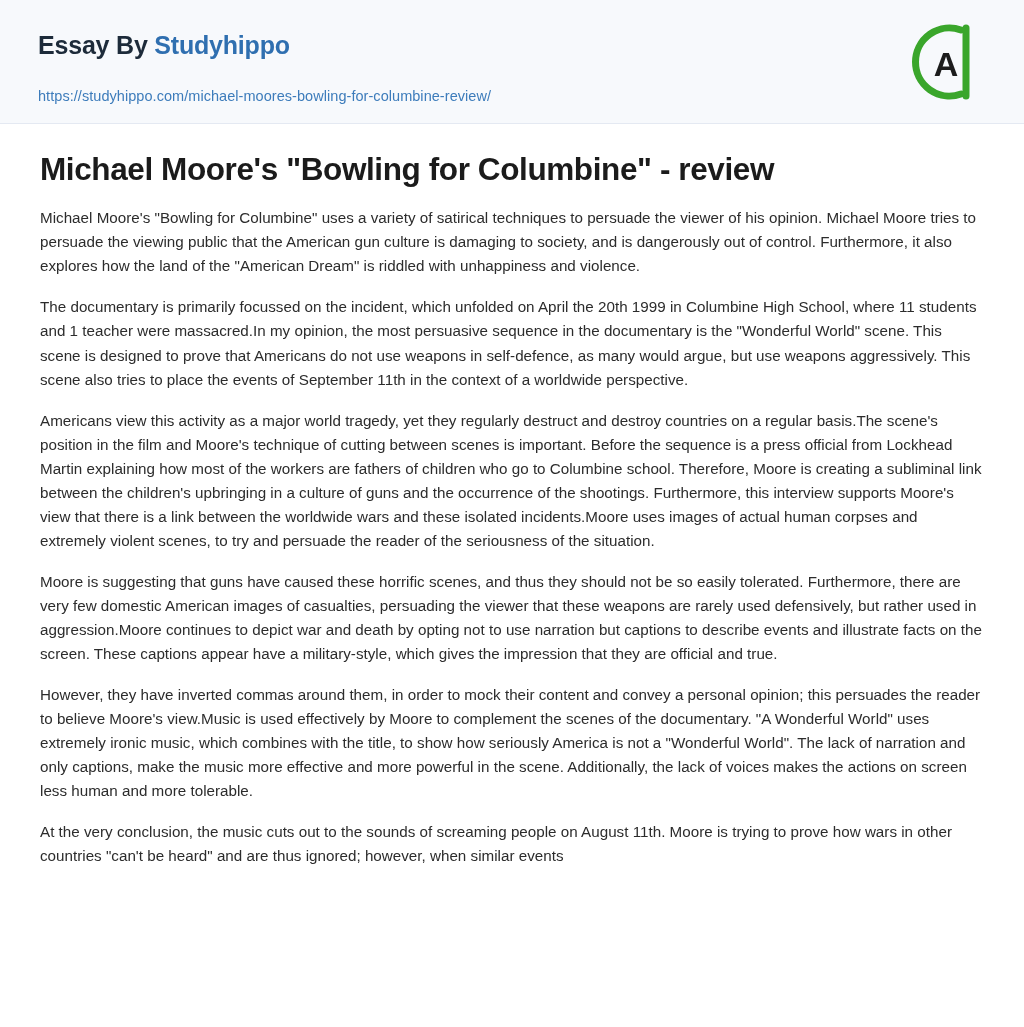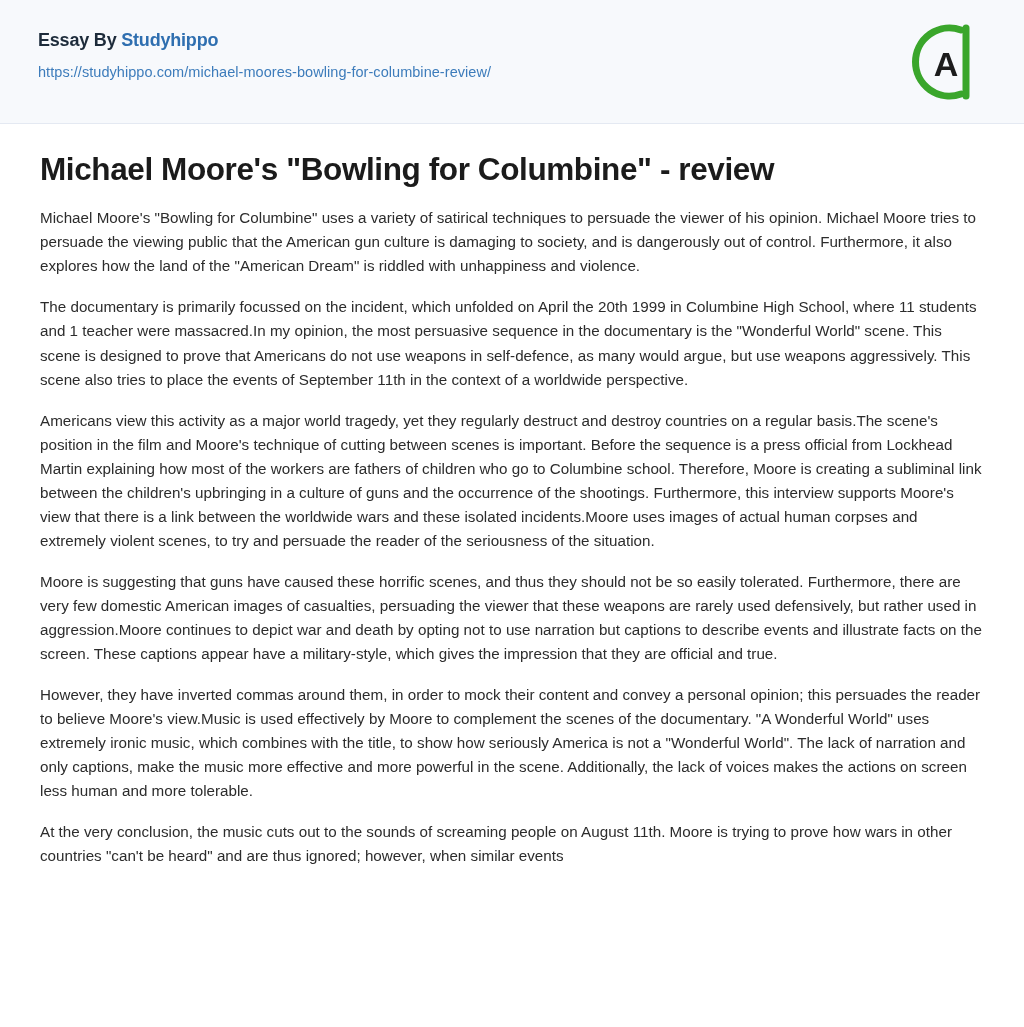--- a/index.html
+++ b/index.html
@@ -24,32 +24,32 @@
   
   .header {
     height: 124px;
     background: #f7f9fc;
     border-bottom: 1px solid #e4e9f2;
     box-sizing: border-box;
     position: relative;
     padding: 30px 38px 0 38px;
   }
   .brand {
-    font-size: 18px;
+    font-size: 25px;
     font-weight: bold;
     letter-spacing: -0.2px;
     color: #1d2b3a;
     margin: 0;
     line-height: 1.2;
   }
   .brand .brand-accent {
     color: #2f6fb0;
   }
   .site-url {
-    margin-top: 12px;
+    margin-top: 28px;
     font-size: 14.5px;
     color: #3d7cbb;
     letter-spacing: 0.05px;
     word-break: break-all;
   }
   .logo {
     position: absolute;
     right: 36px;
     top: 20px;
     width: 84px;

